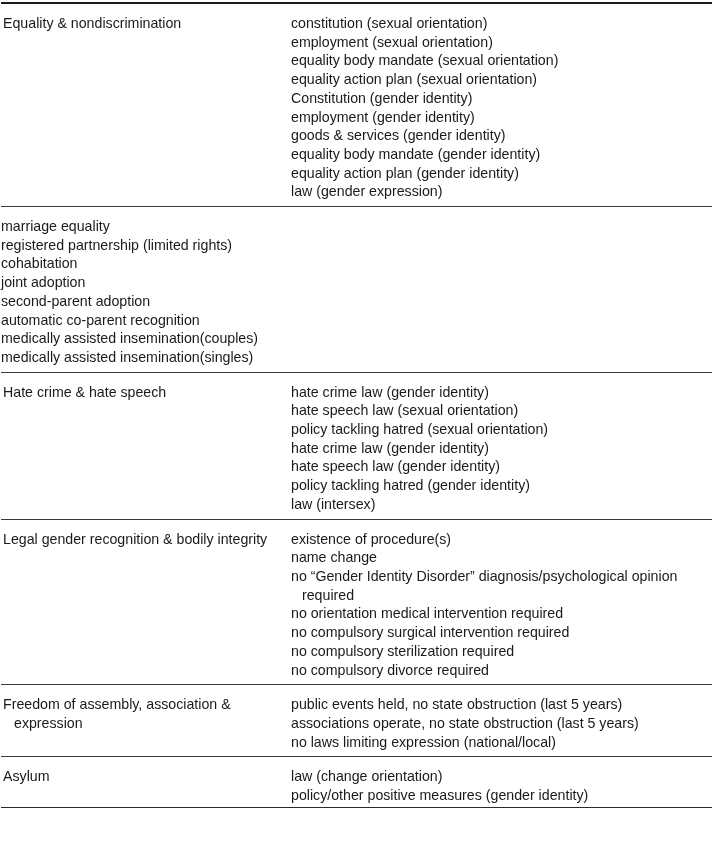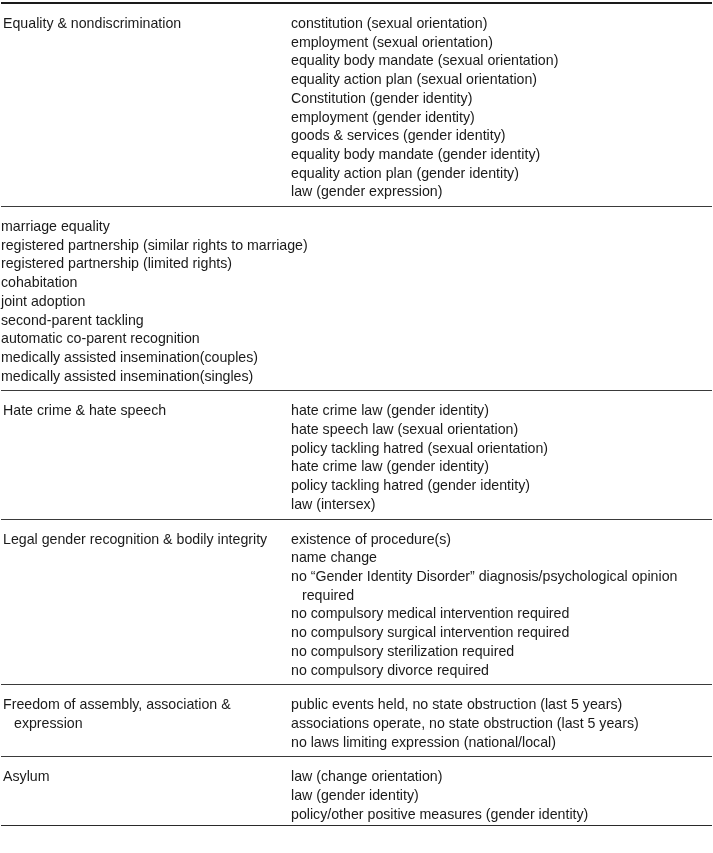--- a/index.html
+++ b/index.html
@@ -79,54 +79,54 @@
       <li>goods &amp; services (gender identity)</li>
       <li>equality body mandate (gender identity)</li>
       <li>equality action plan (gender identity)</li>
       <li>law (gender expression)</li>
     </ul>
   </div>
 
   <div class="section">
     <ul class="indicators">
       <li>marriage equality</li>
-      <li>registered partnership (similar rights to marriage)</li>
       <li>registered partnership (limited rights)</li>
       <li>cohabitation</li>
       <li>joint adoption</li>
-      <li>second-parent tackling</li>
+      <li>second-parent adoption</li>
       <li>automatic co-parent recognition</li>
       <li>medically assisted insemination(couples)</li>
       <li>medically assisted insemination(singles)</li>
     </ul>
   </div>
 
   <div class="section">
     <div class="category">
       <span class="cat-text">Hate crime &amp; hate speech</span>
     </div>
     <ul class="indicators">
       <li>hate crime law (gender identity)</li>
       <li>hate speech law (sexual orientation)</li>
       <li>policy tackling hatred (sexual orientation)</li>
       <li>hate crime law (gender identity)</li>
+      <li>hate speech law (gender identity)</li>
       <li>policy tackling hatred (gender identity)</li>
       <li>law (intersex)</li>
     </ul>
   </div>
 
   <div class="section">
     <div class="category">
       <span class="cat-text">Legal gender recognition &amp; bodily integrity</span>
     </div>
     <ul class="indicators">
       <li>existence of procedure(s)</li>
       <li>name change</li>
       <li>no “Gender Identity Disorder” diagnosis/psychological opinion required</li>
-      <li>no compulsory medical intervention required</li>
+      <li>no orientation medical intervention required</li>
       <li>no compulsory surgical intervention required</li>
       <li>no compulsory sterilization required</li>
       <li>no compulsory divorce required</li>
     </ul>
   </div>
 
   <div class="section">
     <div class="category">
       <span class="cat-text">Freedom of assembly, association &amp; expression</span>
     </div>
@@ -136,18 +136,17 @@
       <li>no laws limiting expression (national/local)</li>
     </ul>
   </div>
 
   <div class="section last">
     <div class="category">
       <span class="cat-text">Asylum</span>
     </div>
     <ul class="indicators">
       <li>law (change orientation)</li>
-      <li>law (gender identity)</li>
       <li>policy/other positive measures (gender identity)</li>
 
     </ul>
   </div>
 </div>
 
 </body></html>

